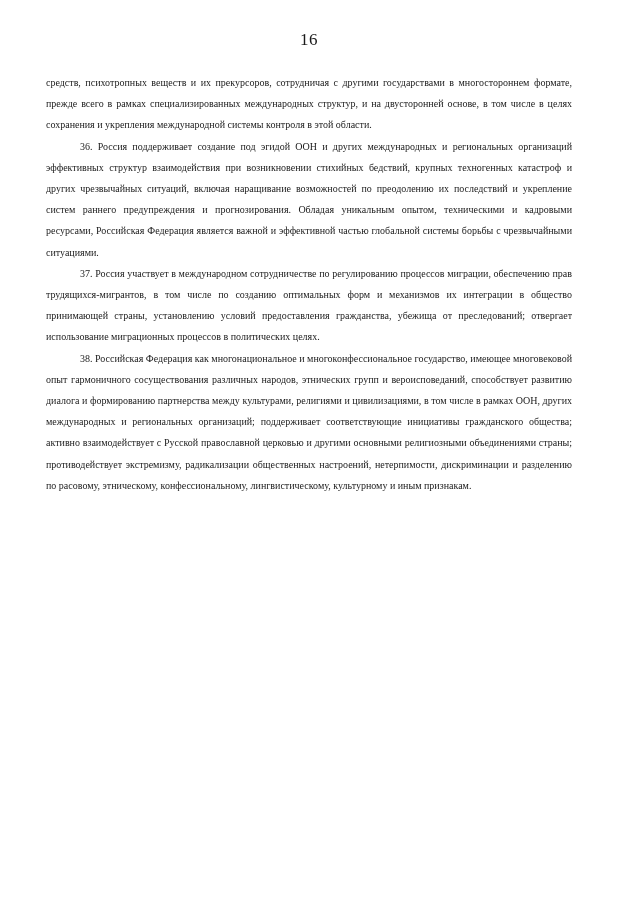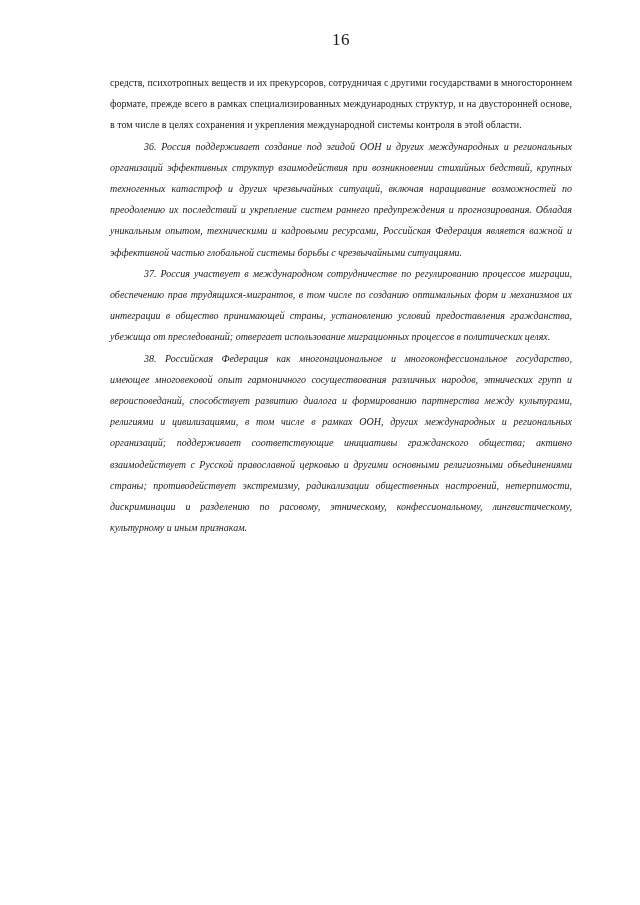--- a/index.html
+++ b/index.html
@@ -11,21 +11,21 @@
     width: 640px;
     height: 905px;
     font-family: "Liberation Serif", "DejaVu Serif", serif;
     color: #1a1a1a;
   }
   .page {
     position: relative;
     width: 640px;
     height: 905px;
     box-sizing: border-box;
-    padding: 30px 68px 0 110px;
+    padding: 30px 68px 0 46px;
     background: #fff;
   }
   .page-number {
     text-align: center;
     font-size: 17px;
     line-height: 20px;
     margin: 0 0 22px 0;
     letter-spacing: 0.5px;
   }
   .body-text {
@@ -34,21 +34,20 @@
     text-align: justify;
     text-justify: inter-word;
   }
   .para {
     margin: 0;
     text-indent: 0;
     text-align: justify;
   }
   .para.indent {
     text-indent: 34px;
-    font-style: italic;
   }
   .para + .para {
     margin-top: 0;
   }
 </style>
 </head>
 <body>
 
 <div class="page">
   <div class="page-number">16</div>

